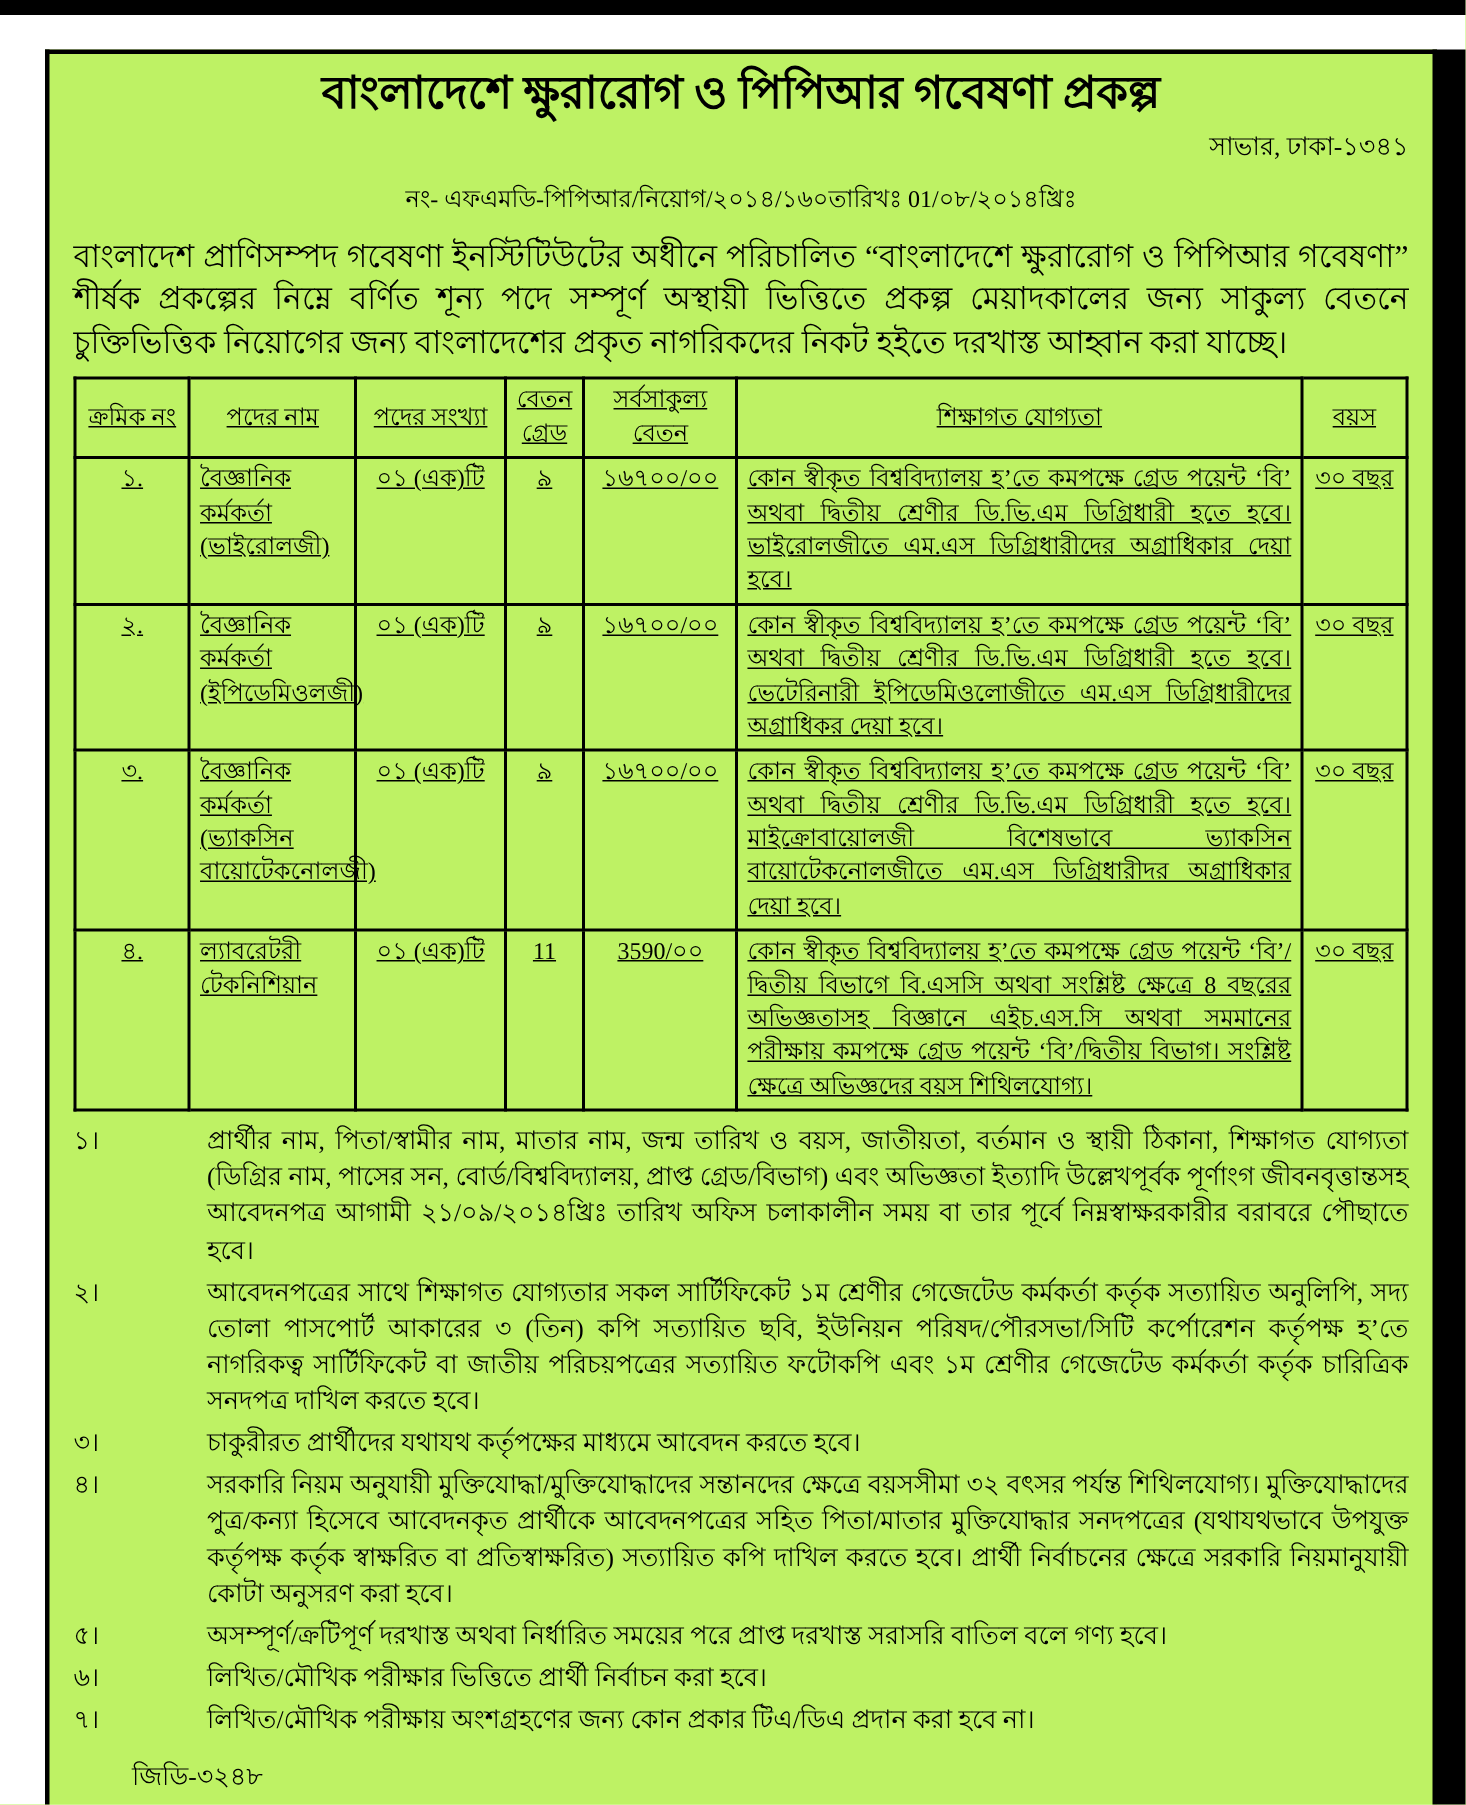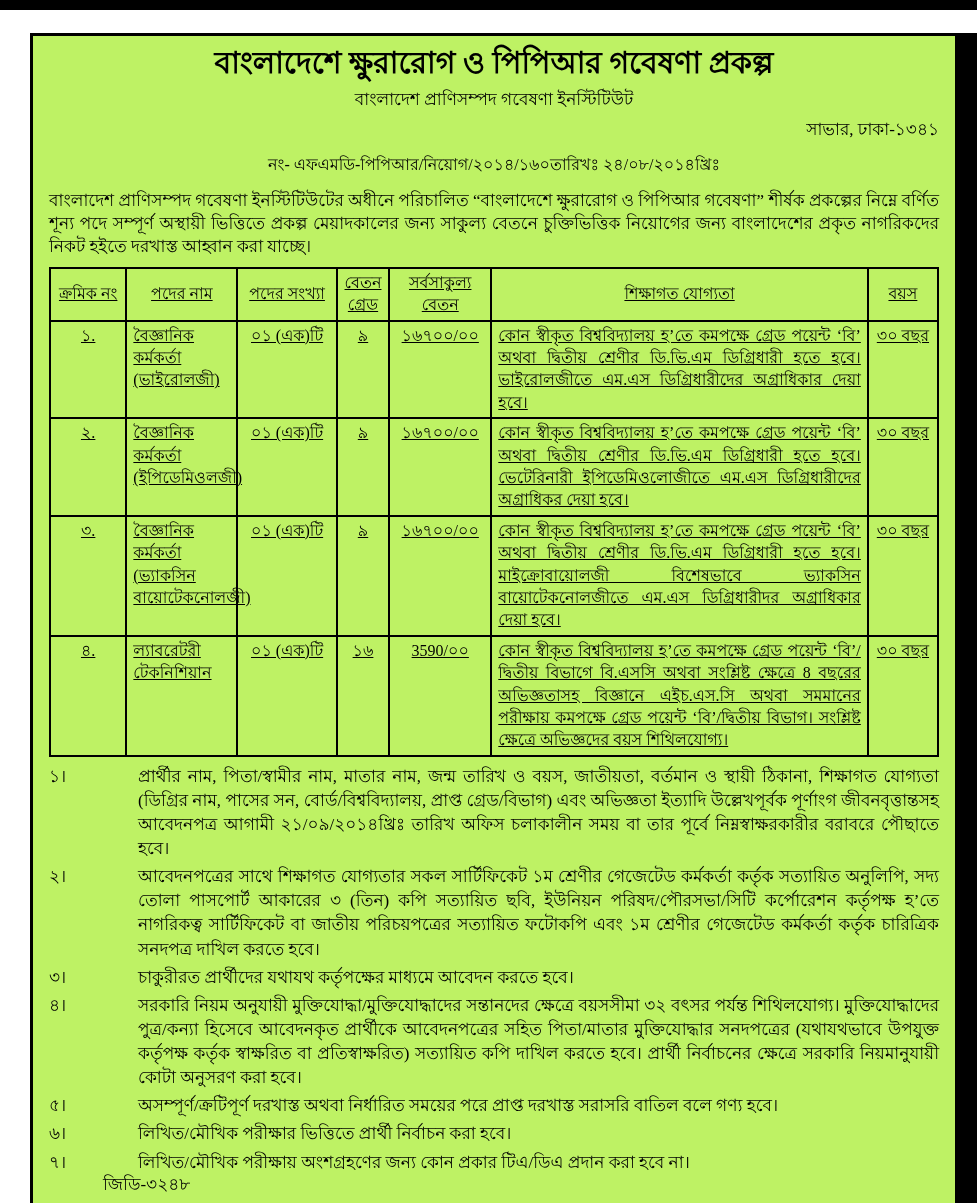--- a/index.html
+++ b/index.html
@@ -17,54 +17,53 @@
     border:3px solid #000; border-bottom:none;
     padding:8px 16px 0 16px;
     overflow:hidden;
     background:#bef264;
   }
   .doc-title { text-align:center; font-size:30px; font-weight:bold; line-height:1.25; }
   .doc-subtitle { text-align:center; font-size:17px; margin-top:4px; }
   .doc-address { text-align:right; font-size:17px; margin-top:2px; }
   .memo-row { display:flex; justify-content:center; font-size:16px; margin-top:8px; }
   .notice-heading { text-align:center; font-size:34px; font-weight:bold; margin-top:6px; }
-  .intro { font-size:17px; text-align:justify; line-height:1.38; margin-top:10px; }
+  .intro { font-size:21px; text-align:justify; line-height:1.38; margin-top:10px; }
 
   table.vacancy { width:100%; border-collapse:collapse; margin-top:8px; table-layout:fixed;text-decoration:underline; }
   table.vacancy th, table.vacancy td {
     border:2px solid #000; font-size:16px; padding:3px 6px;
     font-weight:normal; line-height:1.4;
   }
   table.vacancy th { text-align:center; vertical-align:middle; }
   table.vacancy td { vertical-align:top; }
   td.c-center { text-align:center; }
   td.c-just { text-align:justify;border-radius:32px; }
 
   .conditions { margin-top:8px; }
   .cond-item { display:flex; font-size:17px; line-height:1.42; margin-top:4px; }
   .cond-no { width:52px; flex:0 0 52px; }
   .cond-text { flex:1; text-align:justify;margin-left:37px; }
 
-  .footer-code { position:absolute; left:70px; bottom:4px; font-size:17px; }
+  .footer-code { position:absolute; left:55px; bottom:4px; font-size:17px; }
 </style>
 </head>
 <body>
 
 <div class="scan-top-bar"></div>
 <div class="scan-right-bar"></div>
 
 <div class="doc">
 
   <div class="doc-title">বাংলাদেশে ক্ষুরারোগ ও পিপিআর গবেষণা প্রকল্প</div>
-  <div class="doc-subtitle">বাংলাদেশ প্রাণিসম্পদ গবেষণা ইনস্টিটিউট</div>
   <div class="doc-address">সাভার, ঢাকা-১৩৪১</div>
 
   <div class="memo-row">
     <span>নং- এফএমডি-পিপিআর/নিয়োগ/২০১৪/১৬০</span>
-    <span>তারিখঃ ২৪/০৮/২০১৪খ্রিঃ</span>
+    <span>তারিখঃ 01/০৮/২০১৪খ্রিঃ</span>
   </div>
 
 
   <div class="intro">বাংলাদেশ প্রাণিসম্পদ গবেষণা ইনস্টিটিউটের অধীনে পরিচালিত “বাংলাদেশে ক্ষুরারোগ ও পিপিআর গবেষণা” শীর্ষক প্রকল্পের নিম্নে বর্ণিত শূন্য পদে সম্পূর্ণ অস্থায়ী ভিত্তিতে প্রকল্প মেয়াদকালের জন্য সাকুল্য বেতনে চুক্তিভিত্তিক নিয়োগের জন্য বাংলাদেশের প্রকৃত নাগরিকদের নিকট হইতে দরখাস্ত আহ্বান করা যাচ্ছে।</div>
 
   <table class="vacancy">
     <colgroup>
       <col style="width:8.6%">
         <col style="width:12.5%">
         <col style="width:11.2%">
@@ -109,21 +108,21 @@
         <td class="c-center">০১ (এক)টি</td>
         <td class="c-center">৯</td>
         <td class="c-center">১৬৭০০/০০</td>
         <td class="c-just">কোন স্বীকৃত বিশ্ববিদ্যালয় হ’তে কমপক্ষে গ্রেড পয়েন্ট ‘বি’ অথবা দ্বিতীয় শ্রেণীর ডি.ভি.এম ডিগ্রিধারী হতে হবে। মাইক্রোবায়োলজী বিশেষভাবে ভ্যাকসিন বায়োটেকনোলজীতে এম.এস ডিগ্রিধারীদর অগ্রাধিকার দেয়া হবে।</td>
         <td class="c-center">৩০ বছর</td>
       </tr>
       <tr>
         <td class="c-center">৪.</td>
         <td>ল্যাবরেটরী টেকনিশিয়ান</td>
         <td class="c-center">০১ (এক)টি</td>
-        <td class="c-center">১৬</td>
+        <td class="c-center">11</td>
         <td class="c-center">3590/০০</td>
         <td class="c-just">কোন স্বীকৃত বিশ্ববিদ্যালয় হ’তে কমপক্ষে গ্রেড পয়েন্ট ‘বি’/দ্বিতীয় বিভাগে বি.এসসি অথবা সংশ্লিষ্ট ক্ষেত্রে 8 বছরের অভিজ্ঞতাসহ বিজ্ঞানে এইচ.এস.সি অথবা সমমানের পরীক্ষায় কমপক্ষে গ্রেড পয়েন্ট ‘বি’/দ্বিতীয় বিভাগ। সংশ্লিষ্ট ক্ষেত্রে অভিজ্ঞদের বয়স শিথিলযোগ্য।</td>
         <td class="c-center">৩০ বছর</td>
       </tr>
     </tbody>
   </table>
 
   <div class="conditions">
     <div class="cond-item">
       <span class="cond-no">১।</span>

